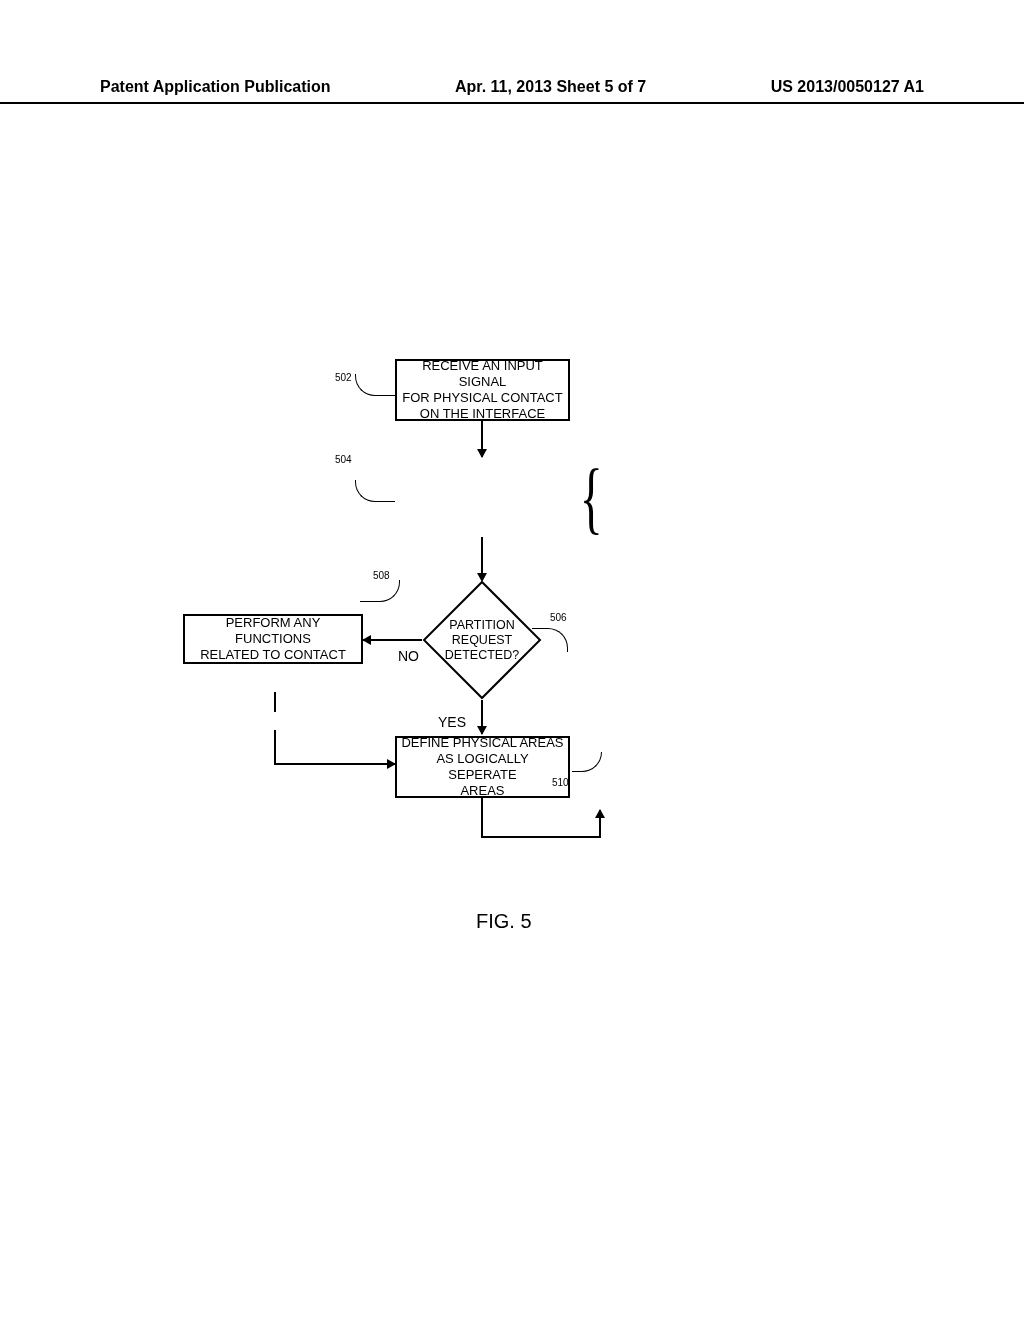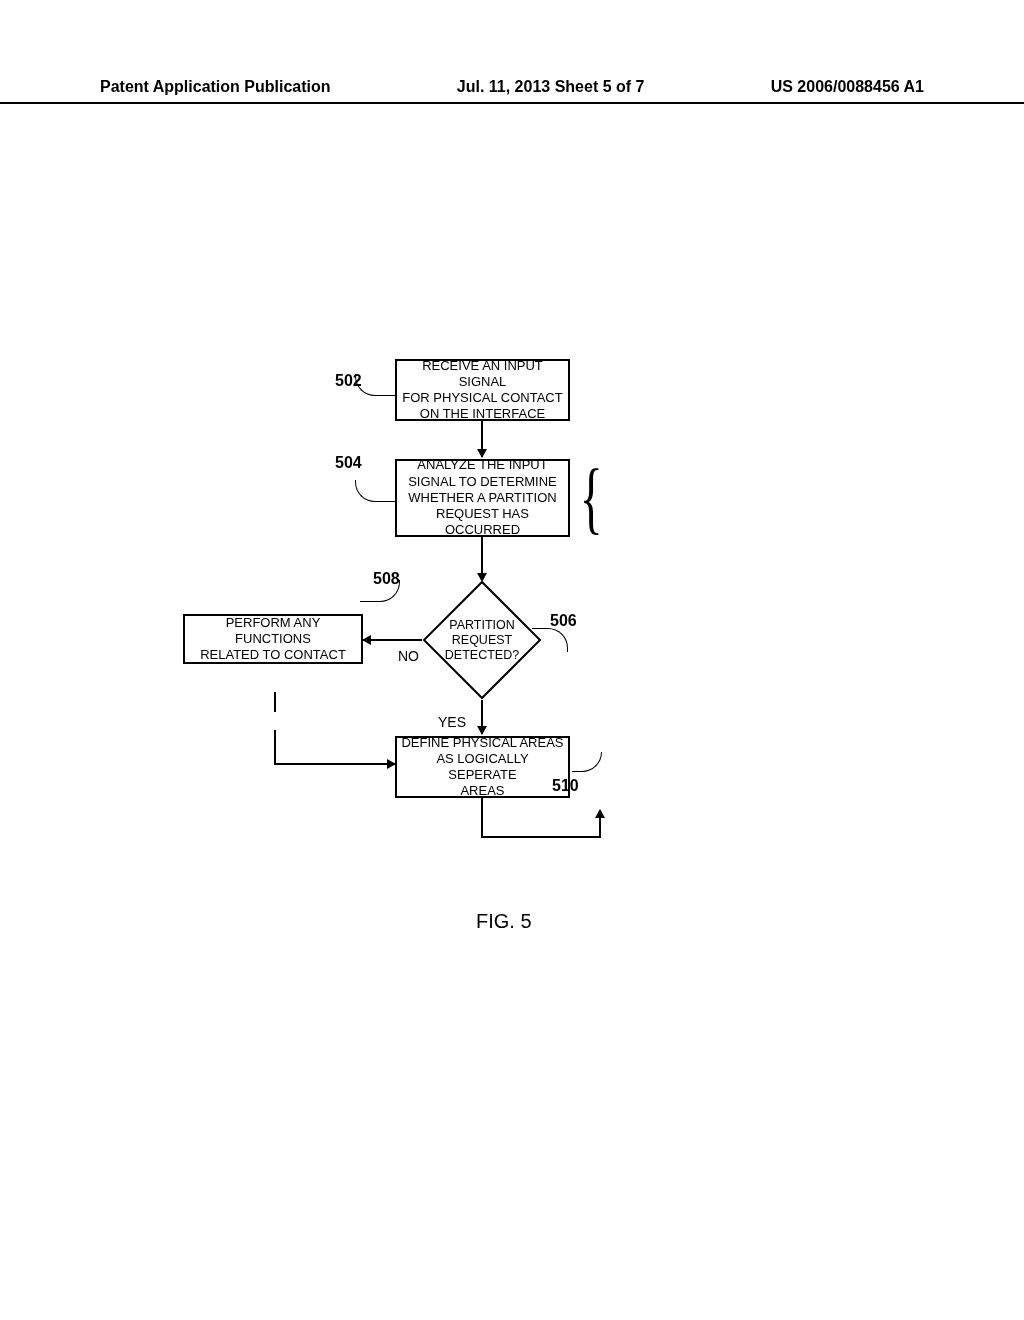--- a/index.html
+++ b/index.html
@@ -41,22 +41,21 @@
     line-height: 1.25;
     padding: 4px;
   }
   .label {
     position: absolute;
     font-size: 14px;
     line-height: 1.25;
   }
   .ref {
     position: absolute;
-    font-size: 16px;
-    font-weight: bold;
+    font-size: 10px;
   }
   .fig-label {
     position: absolute;
     font-size: 20px;
   }
   .arrow-down {
     position: absolute;
     width: 2px;
     background: #000;
   }
@@ -151,40 +150,34 @@
     border-right: none;
     border-bottom-left-radius: 20px;
   }
 </style>
 </head>
 <body>
 <div class="page">
 
 <div class="header">
   <span>Patent Application Publication</span>
-  <span>Jul. 11, 2013  Sheet 5 of 7</span>
-  <span>US 2006/0088456 A1</span>
+  <span>Apr. 11, 2013  Sheet 5 of 7</span>
+  <span>US 2013/0050127 A1</span>
 </div>
 
 <div class="box" style="left:395px;top:359px;width:175px;height:62px;">
   <span style="white-space:pre-line;">RECEIVE AN INPUT SIGNAL
 FOR PHYSICAL CONTACT
 ON THE INTERFACE</span>
 </div>
 <div class="lead" style="left:355px;top:374px;width:40px;height:22px;"></div>
 <div class="ref" style="left:335px;top:372px;">502</div>
 
 <div class="arrow-down" style="left:481px;top:421px;height:36px;"></div>
 
-<div class="box" style="left:395px;top:459px;width:175px;height:78px;">
-  <span style="white-space:pre-line;">ANALYZE THE INPUT
-SIGNAL TO DETERMINE
-WHETHER A PARTITION
-REQUEST HAS OCCURRED</span>
-</div>
 <div class="lead" style="left:355px;top:480px;width:40px;height:22px;"></div>
 <div class="ref" style="left:335px;top:454px;text-align:center;">504</div>
 
 <div class="brace" style="left:572px;top:452px;">{</div>
 
 <div class="arrow-down" style="left:481px;top:537px;height:44px;"></div>
 
 <div class="ref" style="left:373px;top:563px;margin-top:7px;">508</div>
 <div style="position:absolute;border:1.5px solid #000;border-top:none;border-left:none;border-bottom-right-radius:20px;left:360px;top:580px;width:40px;height:22px;"></div>
 

